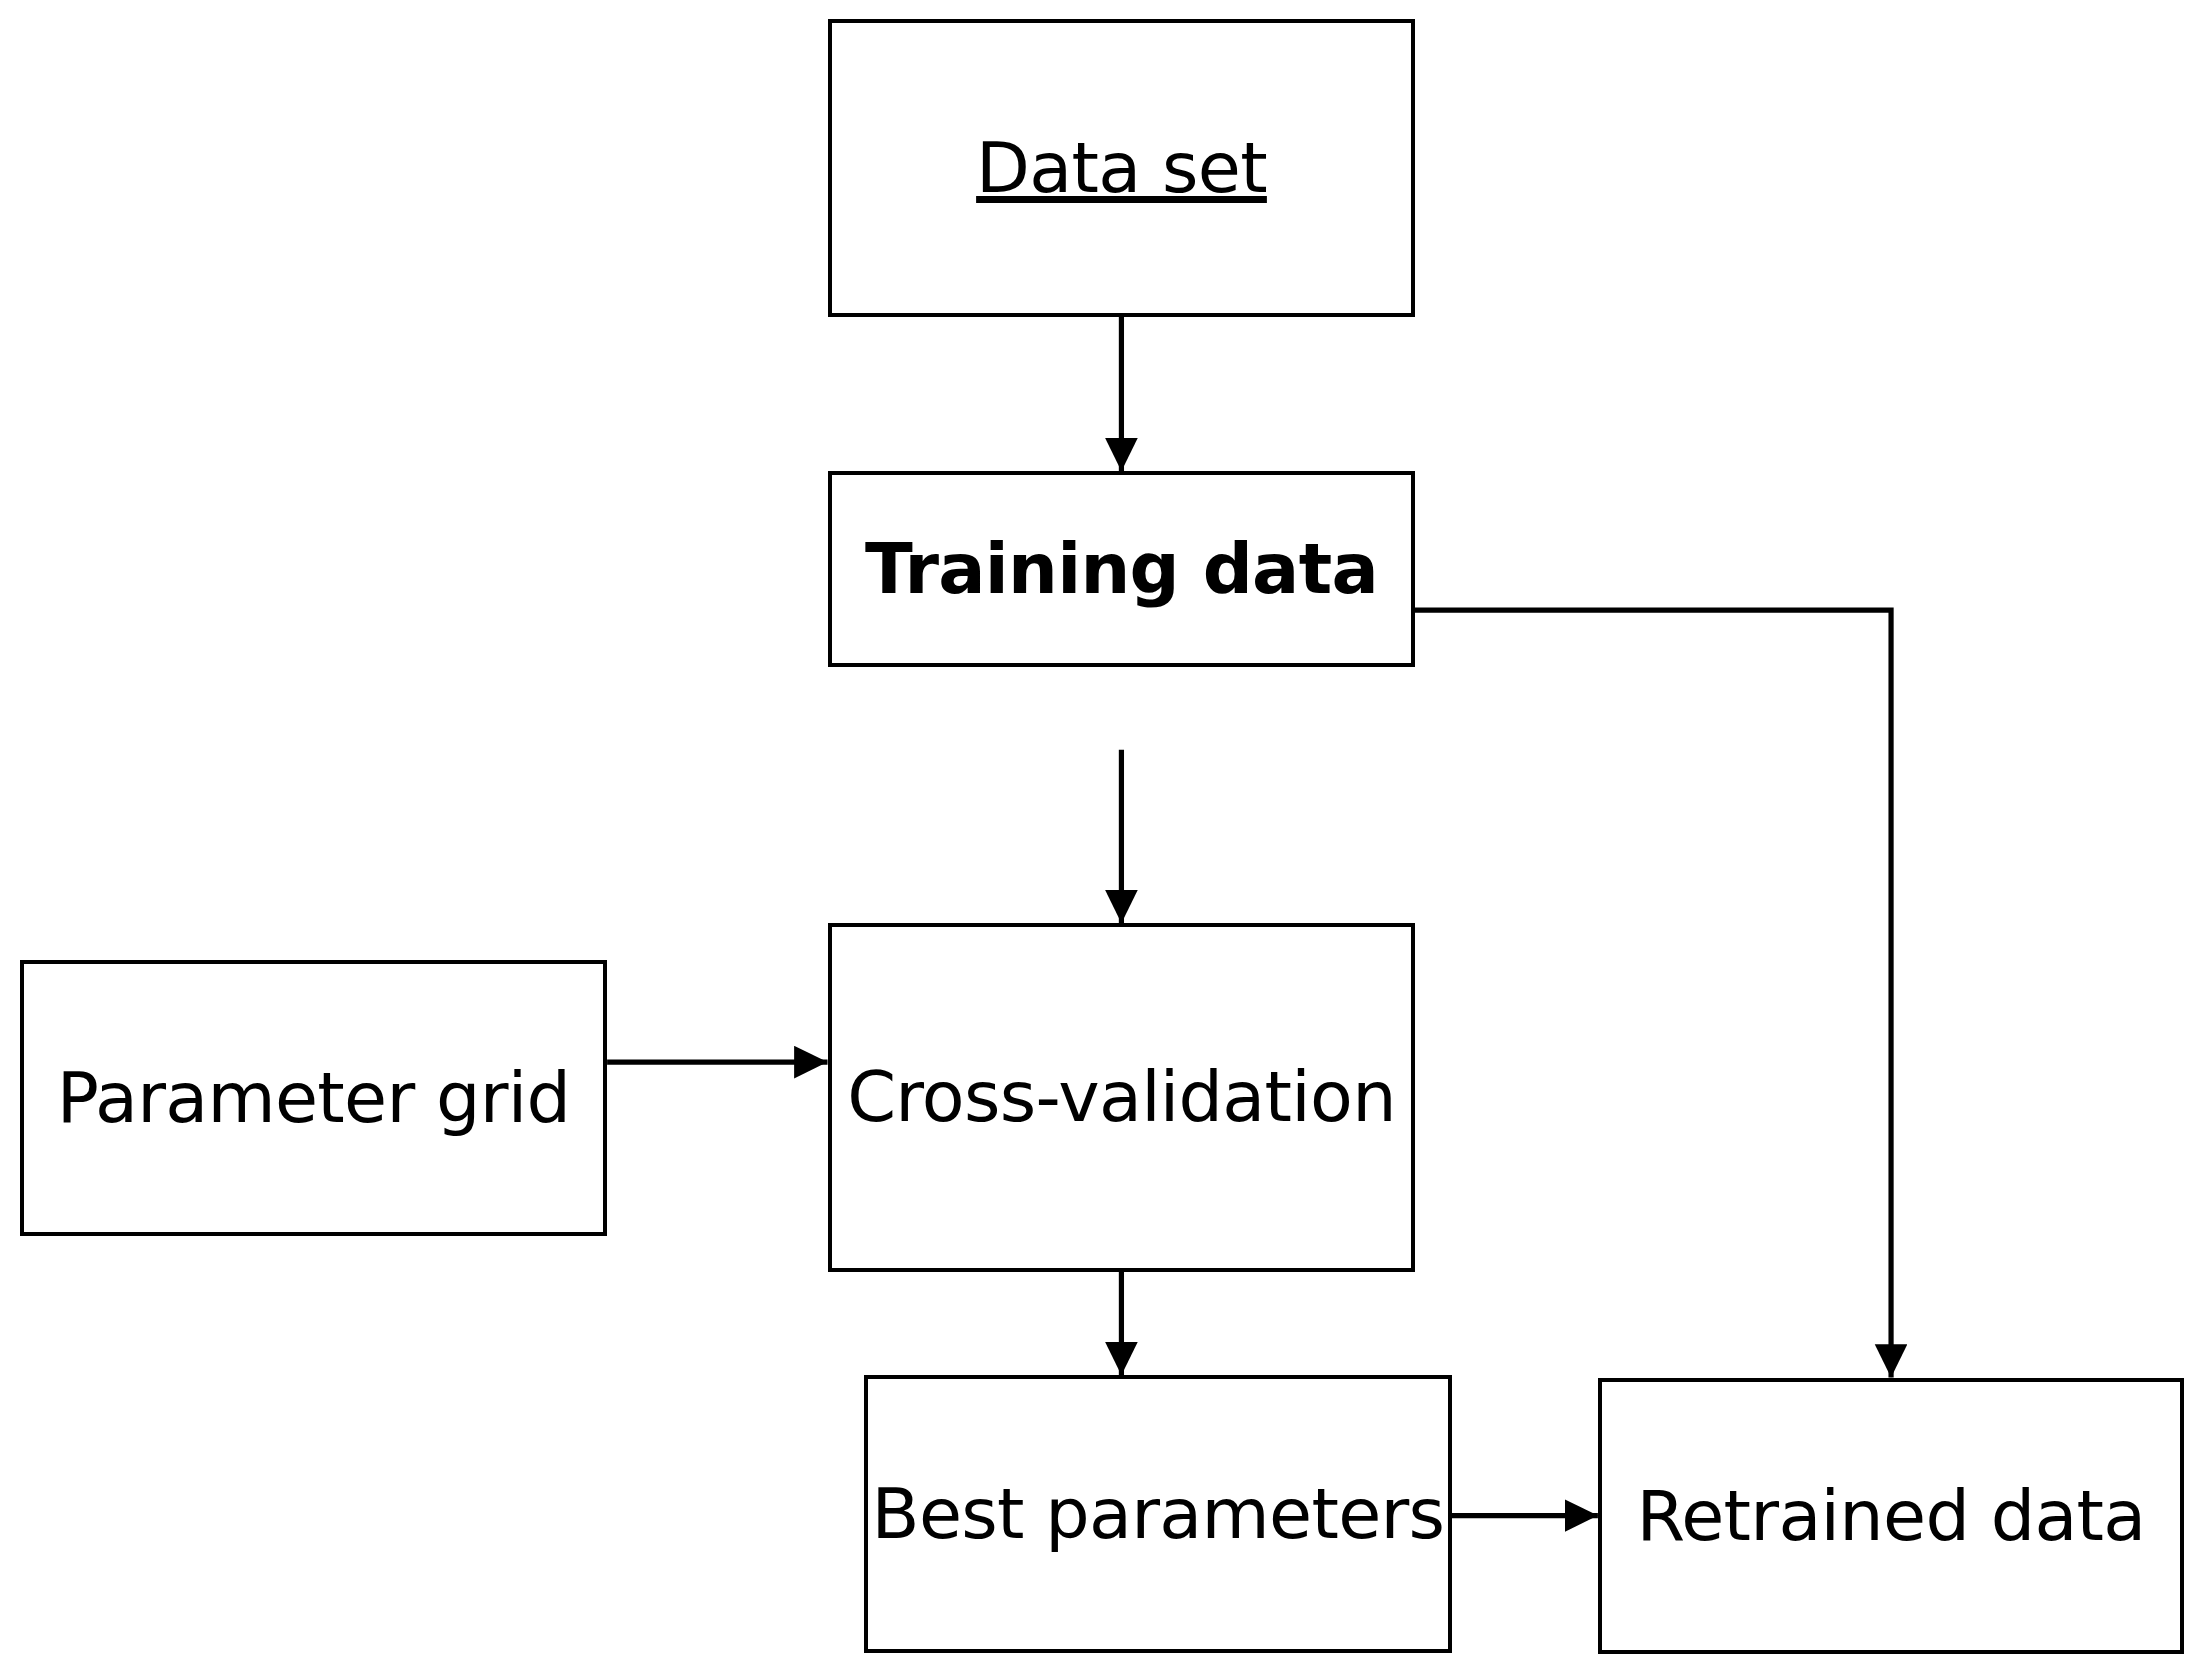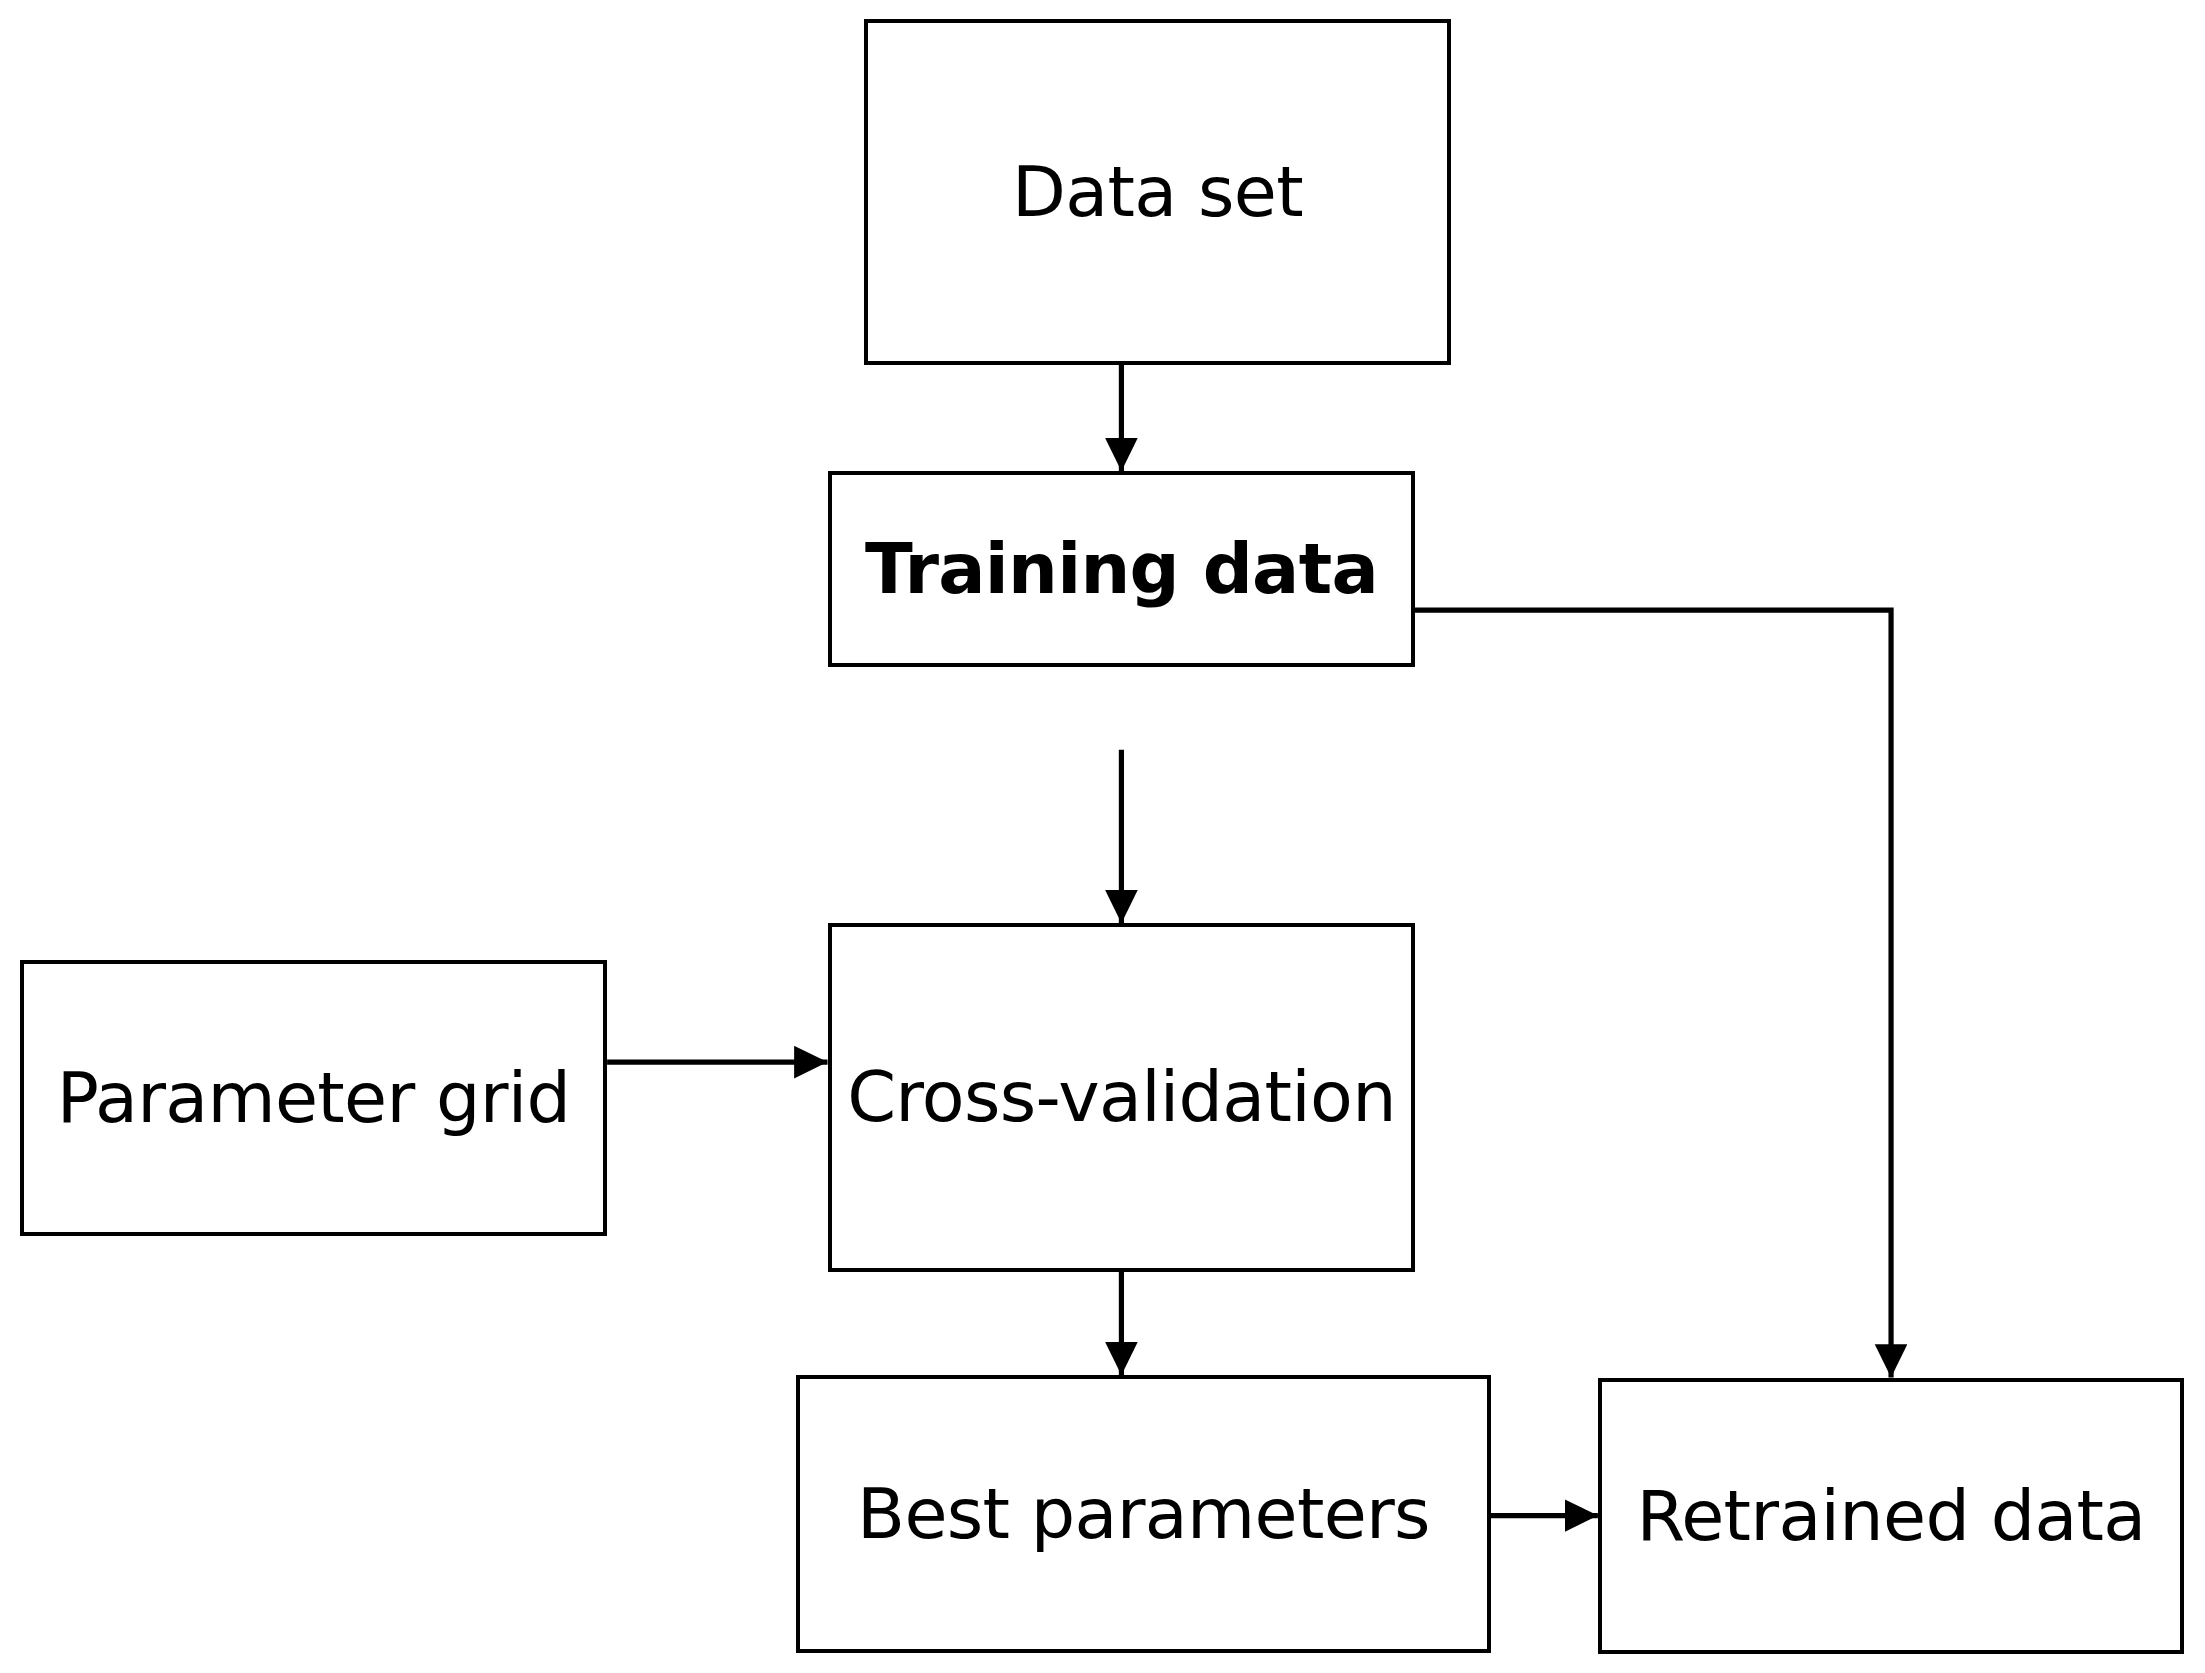--- a/index.html
+++ b/index.html
@@ -34,25 +34,25 @@
     text-align: center;
   }
   .node .label {
     font-size: 70px;
     line-height: 1.1;
     color: #000000;
     white-space: nowrap;
     letter-spacing: -0.7px;
   }
   
-  .n-data-set        { left: 864px; top: 19.3px;   width: 587px; height: 346px; }
+  .n-data-set        { left: 828px; top: 19.3px;   width: 587px; height: 298px; text-decoration: underline; }
   .n-training-data   { left: 828px; top: 471px;  width: 587px; height: 196px; font-weight: bold; }
   .n-parameter-grid  { left: 20px;   top: 924px; width: 587px; height: 276px; margin-top: 36px; }
   .n-cross-validation{ left: 828px; top: 923px; width: 587px; height: 349px; }
-  .n-best-parameters { left: 796px; top: 1375px; width: 695px; height: 278px; }
+  .n-best-parameters { left: 864px; top: 1375px; width: 588px; height: 278px; }
   .n-retrained-model { left: 1598px; top: 1378px; width: 586px; height: 276px; }
 </style>
 </head>
 <body>
 
 <div class="canvas">
 
   <svg class="edges" viewBox="0 0 2971 2254" xmlns="http://www.w3.org/2000/svg">
     <defs>
       <marker id="arrowhead" markerUnits="userSpaceOnUse" markerWidth="48" markerHeight="46" refX="45" refY="22" orient="auto">

